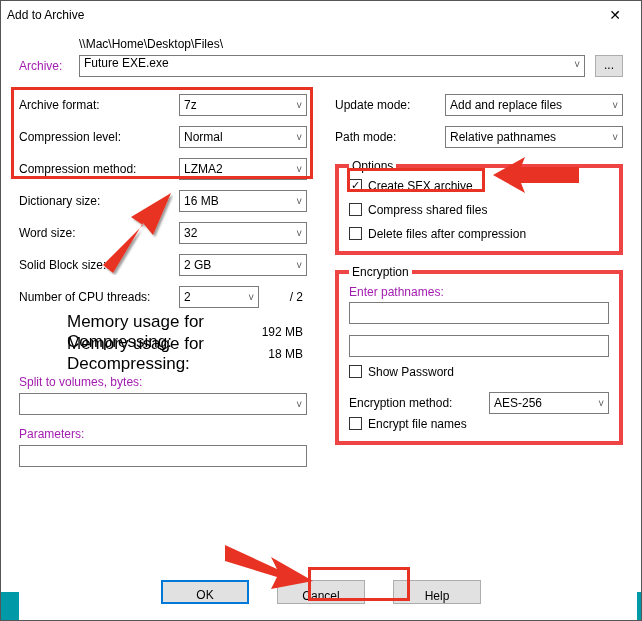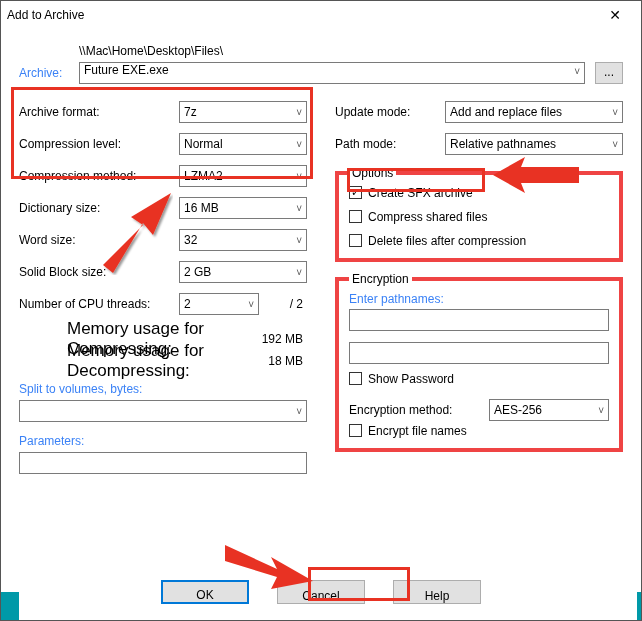--- a/index.html
+++ b/index.html
@@ -37,21 +37,21 @@
   }
   .content {
     padding: 8px 18px 0 18px;
   }
   .row {
     display: flex;
     align-items: center;
     margin-bottom: 4px;
   }
   .label {
-    color: #3b82f6;
+    color: #a21caf;
     font-size: 12px;
   }
   .path-text {
     font-size: 12px;
     padding-left: 0;
   }
   .archive-label {
     width: 60px;
   }
   .file-input {
@@ -217,21 +217,21 @@
 
 <div class="window">
 
   <div class="titlebar">
     <span class="title">Add to Archive</span>
     <span class="close">✕</span>
   </div>
 
   <div class="content">
 
-    <div class="row" style="margin-left:60px;margin-top:7px;">
+    <div class="row" style="margin-left:60px;">
       <span class="path-text">\\Mac\Home\Desktop\Files\</span>
     </div>
     <div class="row">
       <span class="label archive-label">Archive:</span>
       <div class="file-input">
         <span>Future EXE.exe</span>
         <span class="chev">˅</span>
       </div>
       <div class="browse-btn">
         <span>...</span>

